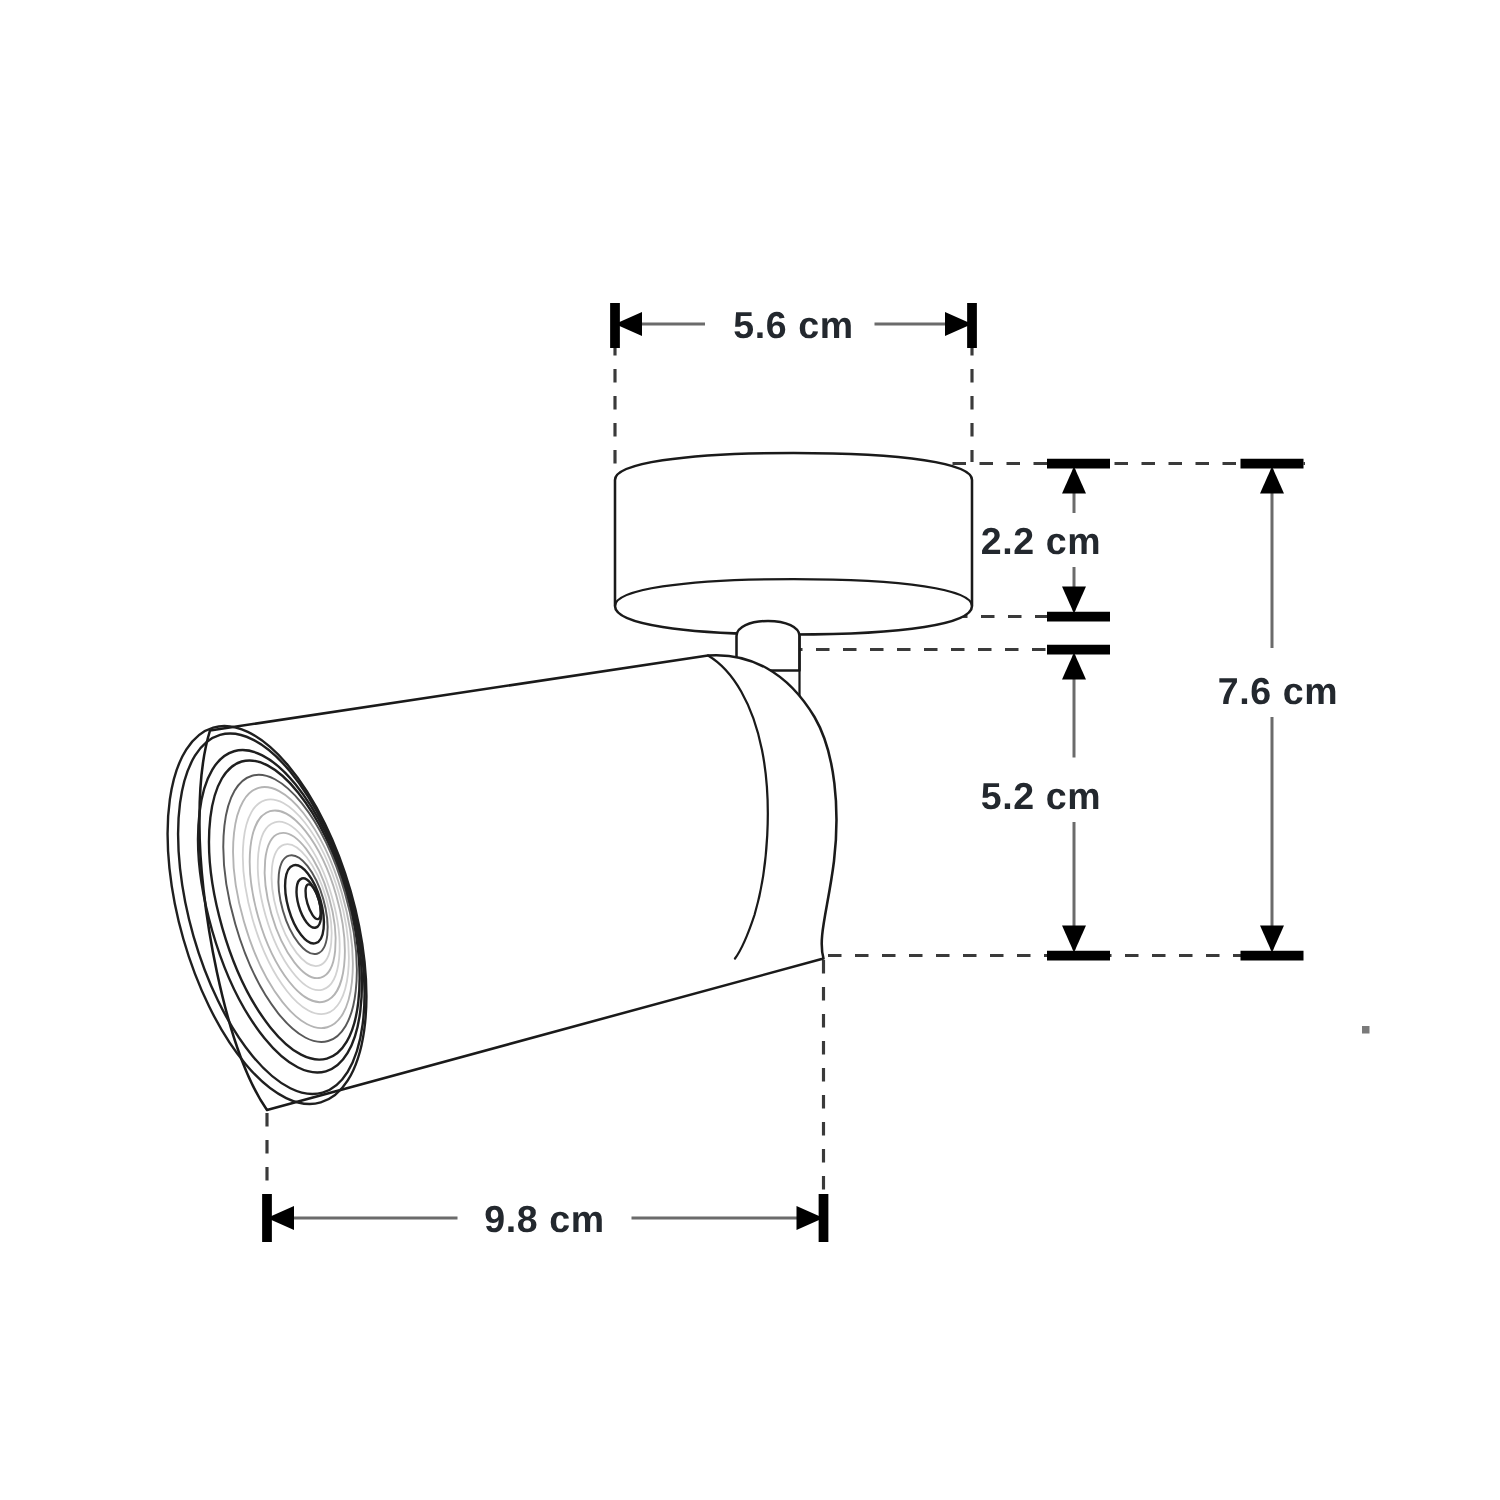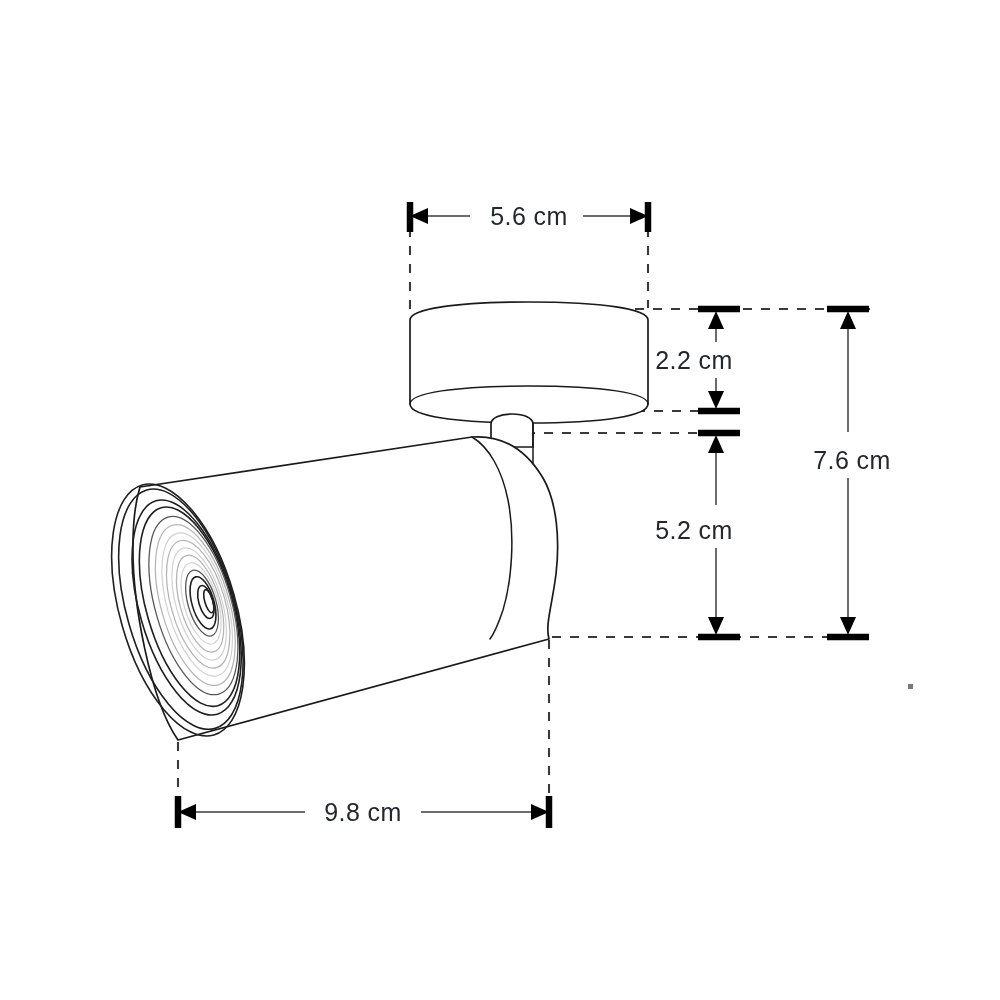--- a/index.html
+++ b/index.html
@@ -11,20 +11,21 @@
     width: 1000px;
     height: 1000px;
     font-family: "Liberation Sans", sans-serif;
     overflow: hidden;
   }
   #stage {
     position: relative;
     width: 1000px;
     height: 752px;
     background: #ffffff;
+    font-weight: bold;
   }
   #drawing {
     position: absolute;
     top: 0;
     left: 0;
     width: 1000px;
     height: 1000px;
     display: block;
   }
   .dim-label {

